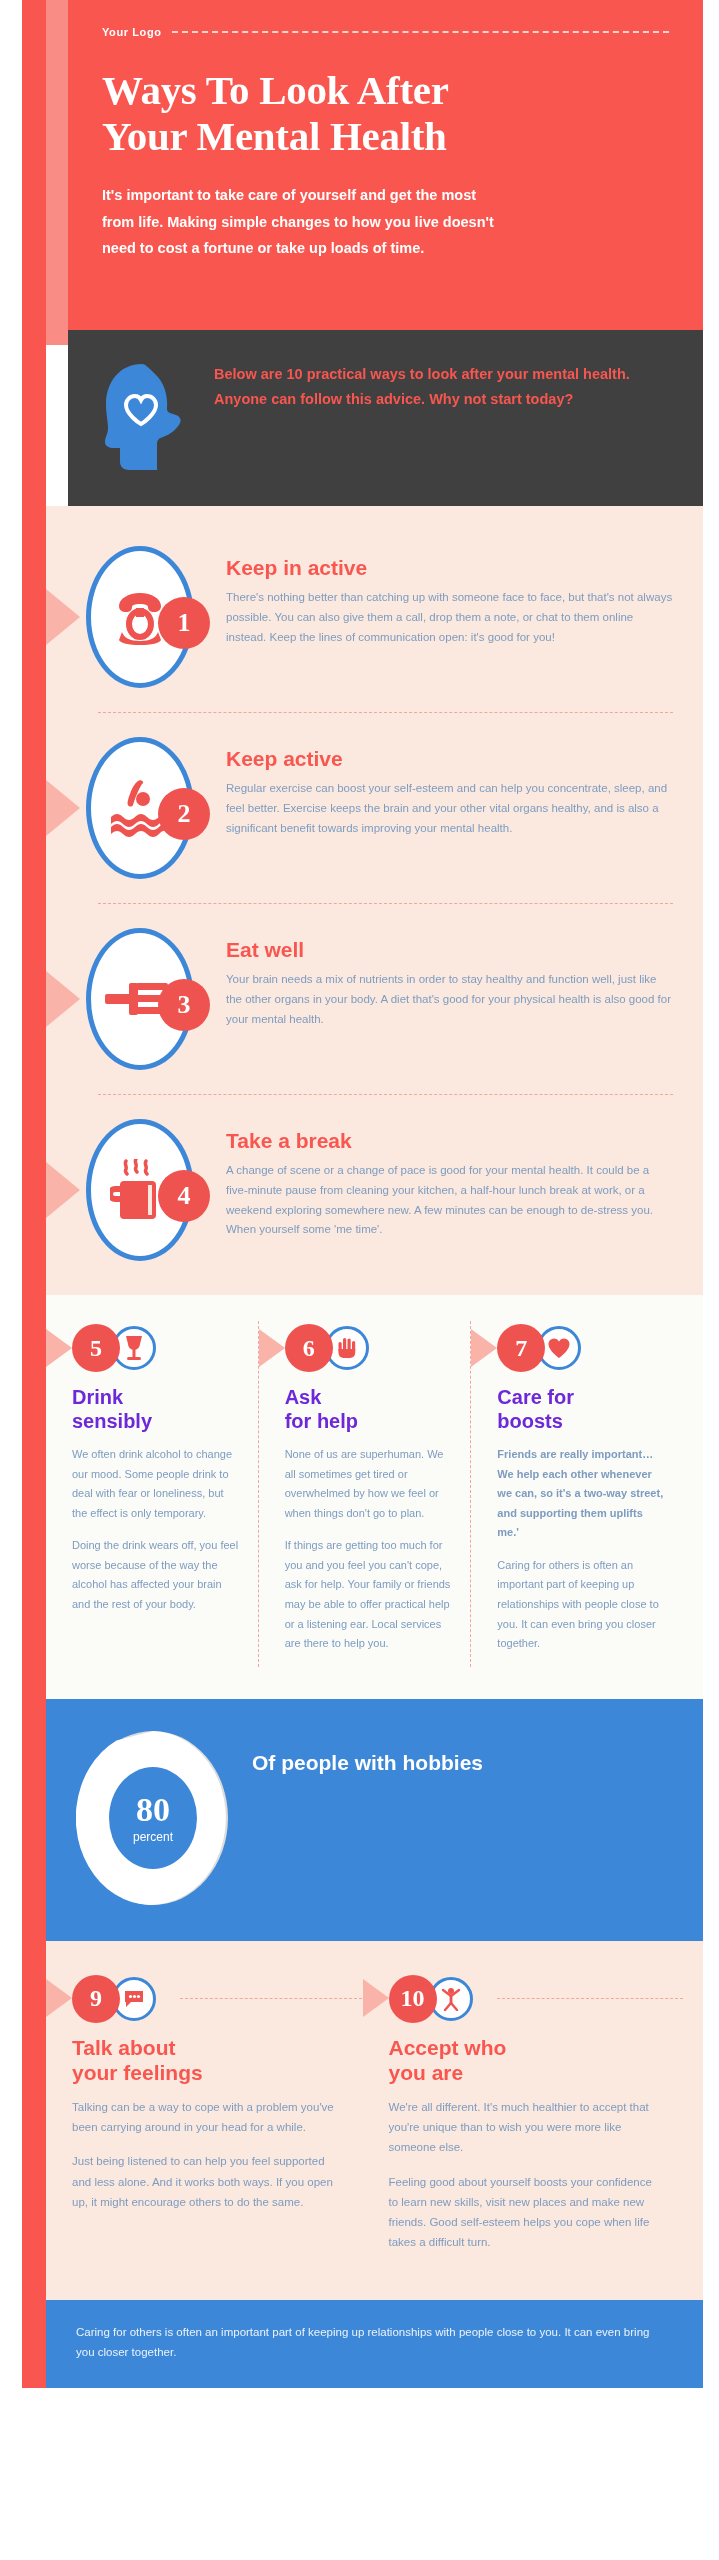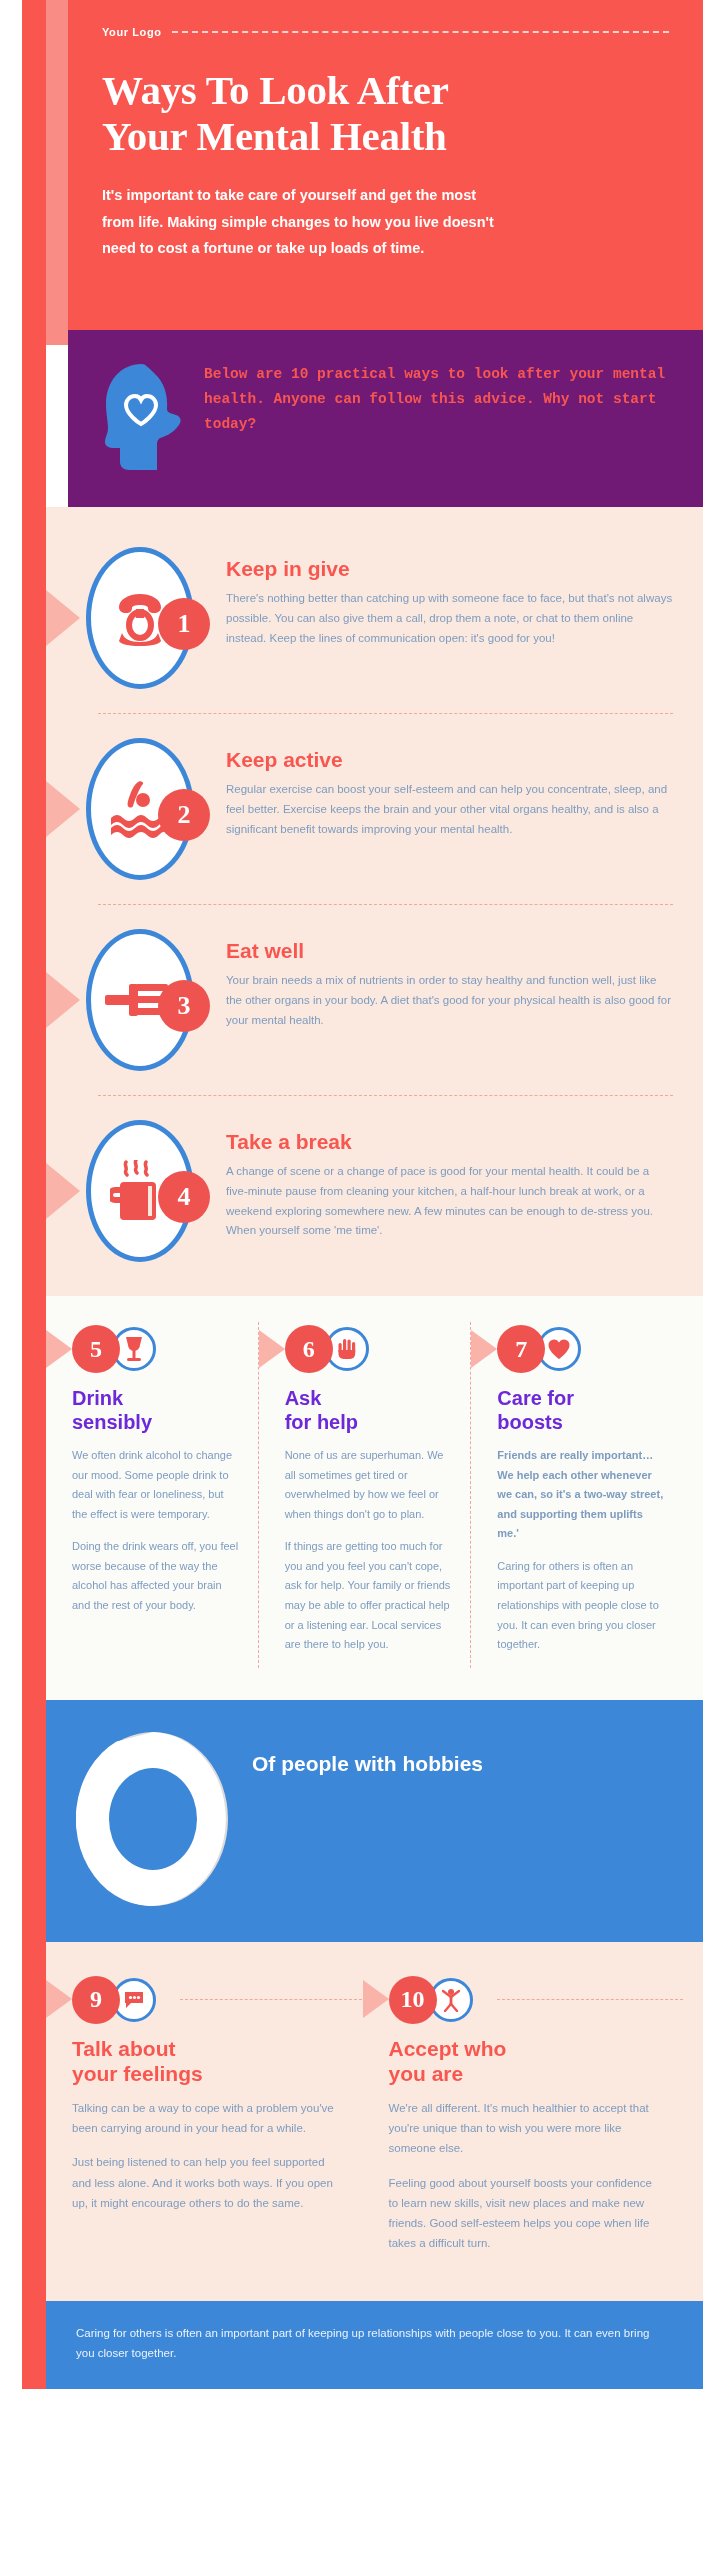--- a/index.html
+++ b/index.html
@@ -47,24 +47,23 @@
   }
   .subtitle {
     color:#ffffff; font-size:14.5px; font-weight:bold; line-height:1.85;
     max-width:400px;
   }
 
   
   .intro {
     position:relative; z-index:2;
     margin-left:68px;
-    background:#701a75;
-    display:flex; align-items:flex-start; gap:18px;
+    background:#404040;
+    display:flex; align-items:flex-start; gap:28px;
     padding:28px 34px 30px 34px;
-    font-family:Liberation Mono, monospace;
   }
   .head-icon { flex:0 0 auto; margin-top:4px; }
   .intro-text {
     color:#f8564f; font-size:14.5px; font-weight:bold; line-height:1.72;
     padding-top:4px;
   }
 
   
   .list-block {
     position:relative; z-index:2;
@@ -232,21 +231,21 @@
           <svg width="58" height="56" viewBox="0 0 58 56">
             <path d="M29 4C17 4 8 10 8 17c0 4 3 6 7 6 4 0 6-2 6-5 0-2 3-3 8-3s8 1 8 3c0 3 2 5 6 5 4 0 7-2 7-6 0-7-9-13-21-13z" fill="#ef5350"></path>
             <rect x="25" y="19" width="8" height="9" fill="#ef5350"></rect>
             <ellipse cx="29" cy="35" rx="11" ry="13" fill="none" stroke="#ef5350" stroke-width="6"></ellipse>
             <path d="M11 43c2 6 8 9 18 9s16-3 18-9l3 8c-1 3-10 5-21 5S9 54 8 51z" fill="#ef5350"></path>
           </svg>
         </div>
         <div class="num-circle">1</div>
       </div>
       <div class="row-body">
-        <div class="row-title">Keep in give</div>
+        <div class="row-title">Keep in active</div>
         <div class="row-text">There's nothing better than catching up with someone face to face, but that's not always possible. You can also give them a call, drop them a note, or chat to them online instead. Keep the lines of communication open: it's good for you!</div>
       </div>
     </div>
 
     <div class="divider"></div>
 
     <div class="row">
       <span class="arrow"></span>
       <div class="badge-wrap">
         <div class="oval">
@@ -324,21 +323,21 @@
             <rect x="9.5" y="14" width="3" height="8" fill="#ef5350"></rect>
             <rect x="4" y="22" width="14" height="3" rx="1.5" fill="#ef5350"></rect>
           </svg>
         </div>
       </div>
       <div class="col-title">
         <div>Drink</div>
         <div>sensibly</div>
       </div>
       <div class="col-text">
-        <p>We often drink alcohol to change our mood. Some people drink to deal with fear or loneliness, but the effect is were temporary.</p>
+        <p>We often drink alcohol to change our mood. Some people drink to deal with fear or loneliness, but the effect is only temporary.</p>
         <p>Doing the drink wears off, you feel worse because of the way the alcohol has affected your brain and the rest of your body.</p>
       </div>
     </div>
 
     <div class="col">
       <div class="col-head">
         <span class="col-arrow"></span>
         <div class="col-num">6</div>
         <div class="col-ico">
           <svg width="22" height="24" viewBox="0 0 22 24">
@@ -382,20 +381,24 @@
 
   </div>
 
   <div class="stat">
     <div class="donut">
       <svg width="154" height="178" viewBox="0 0 154 178">
         <ellipse cx="77" cy="89" rx="75" ry="87" fill="#dcdcdc"></ellipse>
         <path d="M77 2 A75 87 0 1 1 40.5 11.6 Z" fill="#ffffff"></path>
         <ellipse cx="77" cy="89" rx="44" ry="51" fill="#3d87d8"></ellipse>
       </svg>
+      <div class="donut-txt">
+        <div class="donut-num">80</div>
+        <div class="donut-unit">percent</div>
+      </div>
     </div>
     <div class="stat-body">
       <div class="stat-title">Of people with hobbies</div>
     </div>
   </div>
 
   <div class="cols2">
 
     <div class="col2">
       <div class="col2-head">

